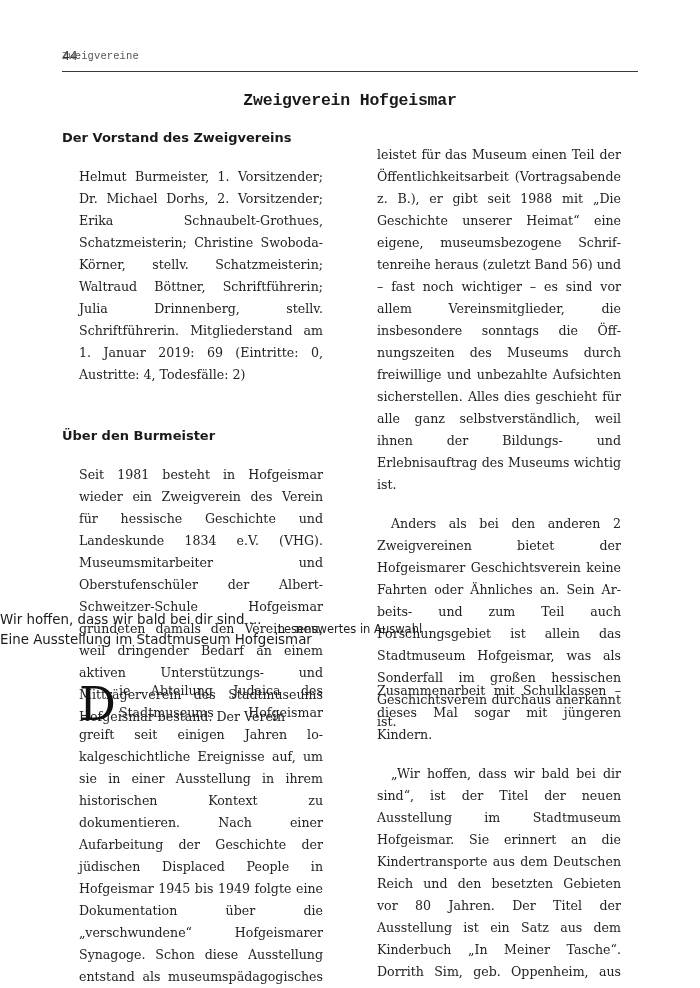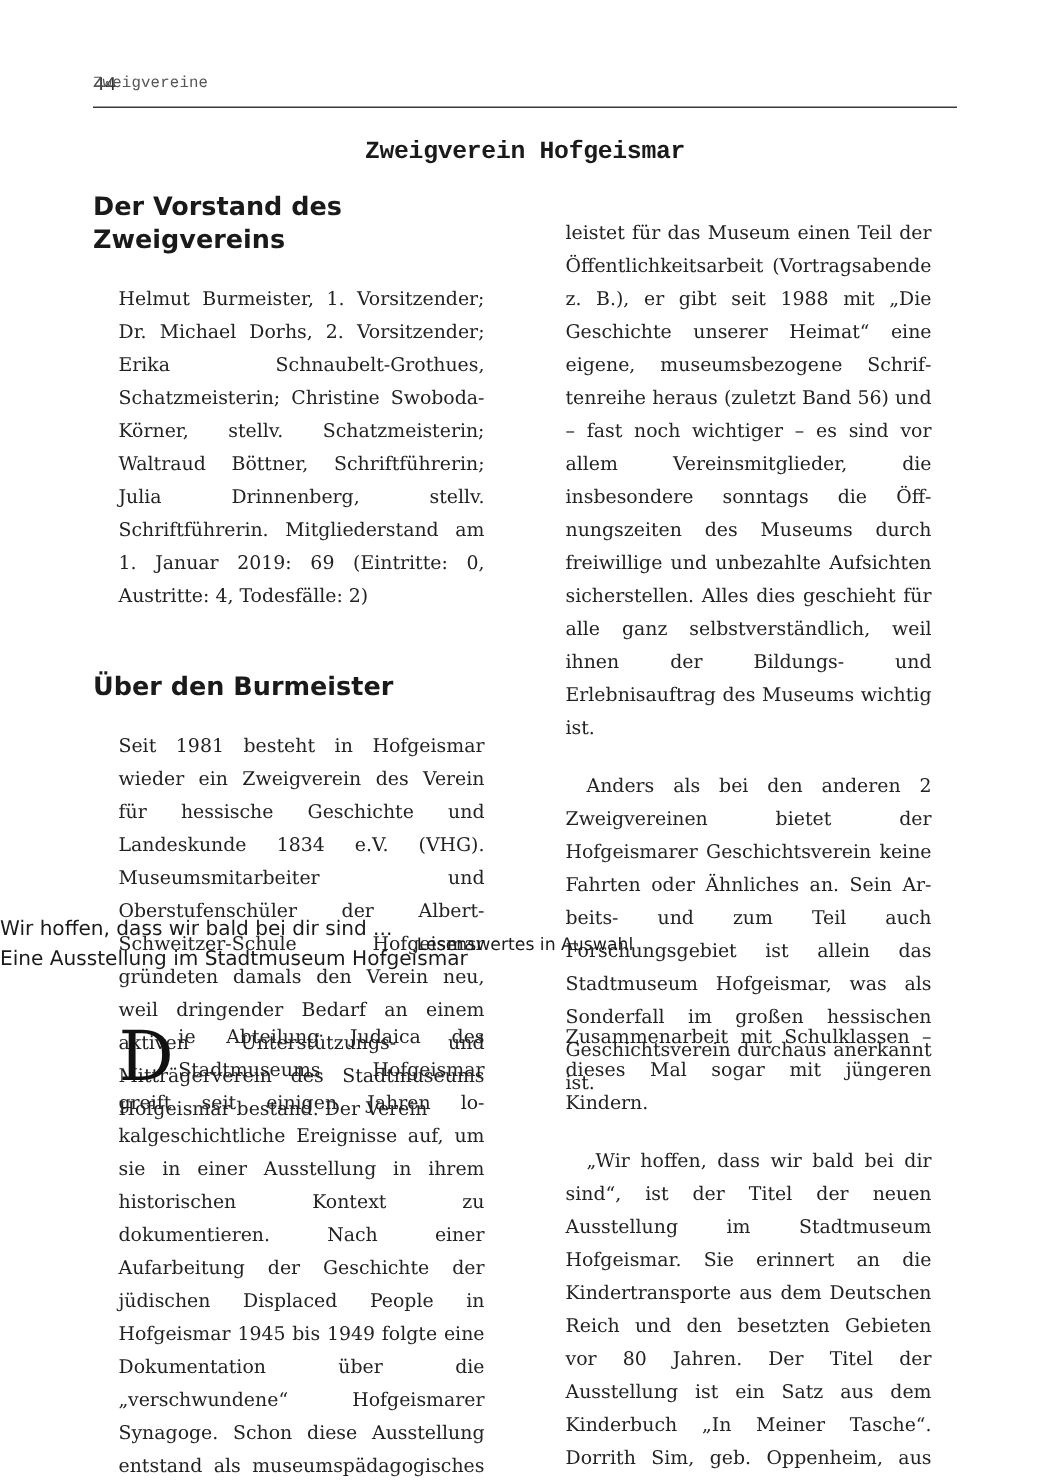--- a/index.html
+++ b/index.html
@@ -70,21 +70,21 @@
     }
     .col-left { left: 62px; }
     .col-right { left: 360px; }
     .col p {
       margin: 17px;
       hyphens: manual;
     }
     .col p.indent { text-indent: 14px; }
     .subhead {
       font-family: "DejaVu Sans", sans-serif;
-      font-size: 17px;
+      font-size: 13px;
       line-height: 22px;
       color: #1a1a1a;
       margin: 0;
       text-align: left;
     }
     .spacer { height: 22px; }
     .section-label {
       position: absolute;
       left: 0;
       right: 0;

